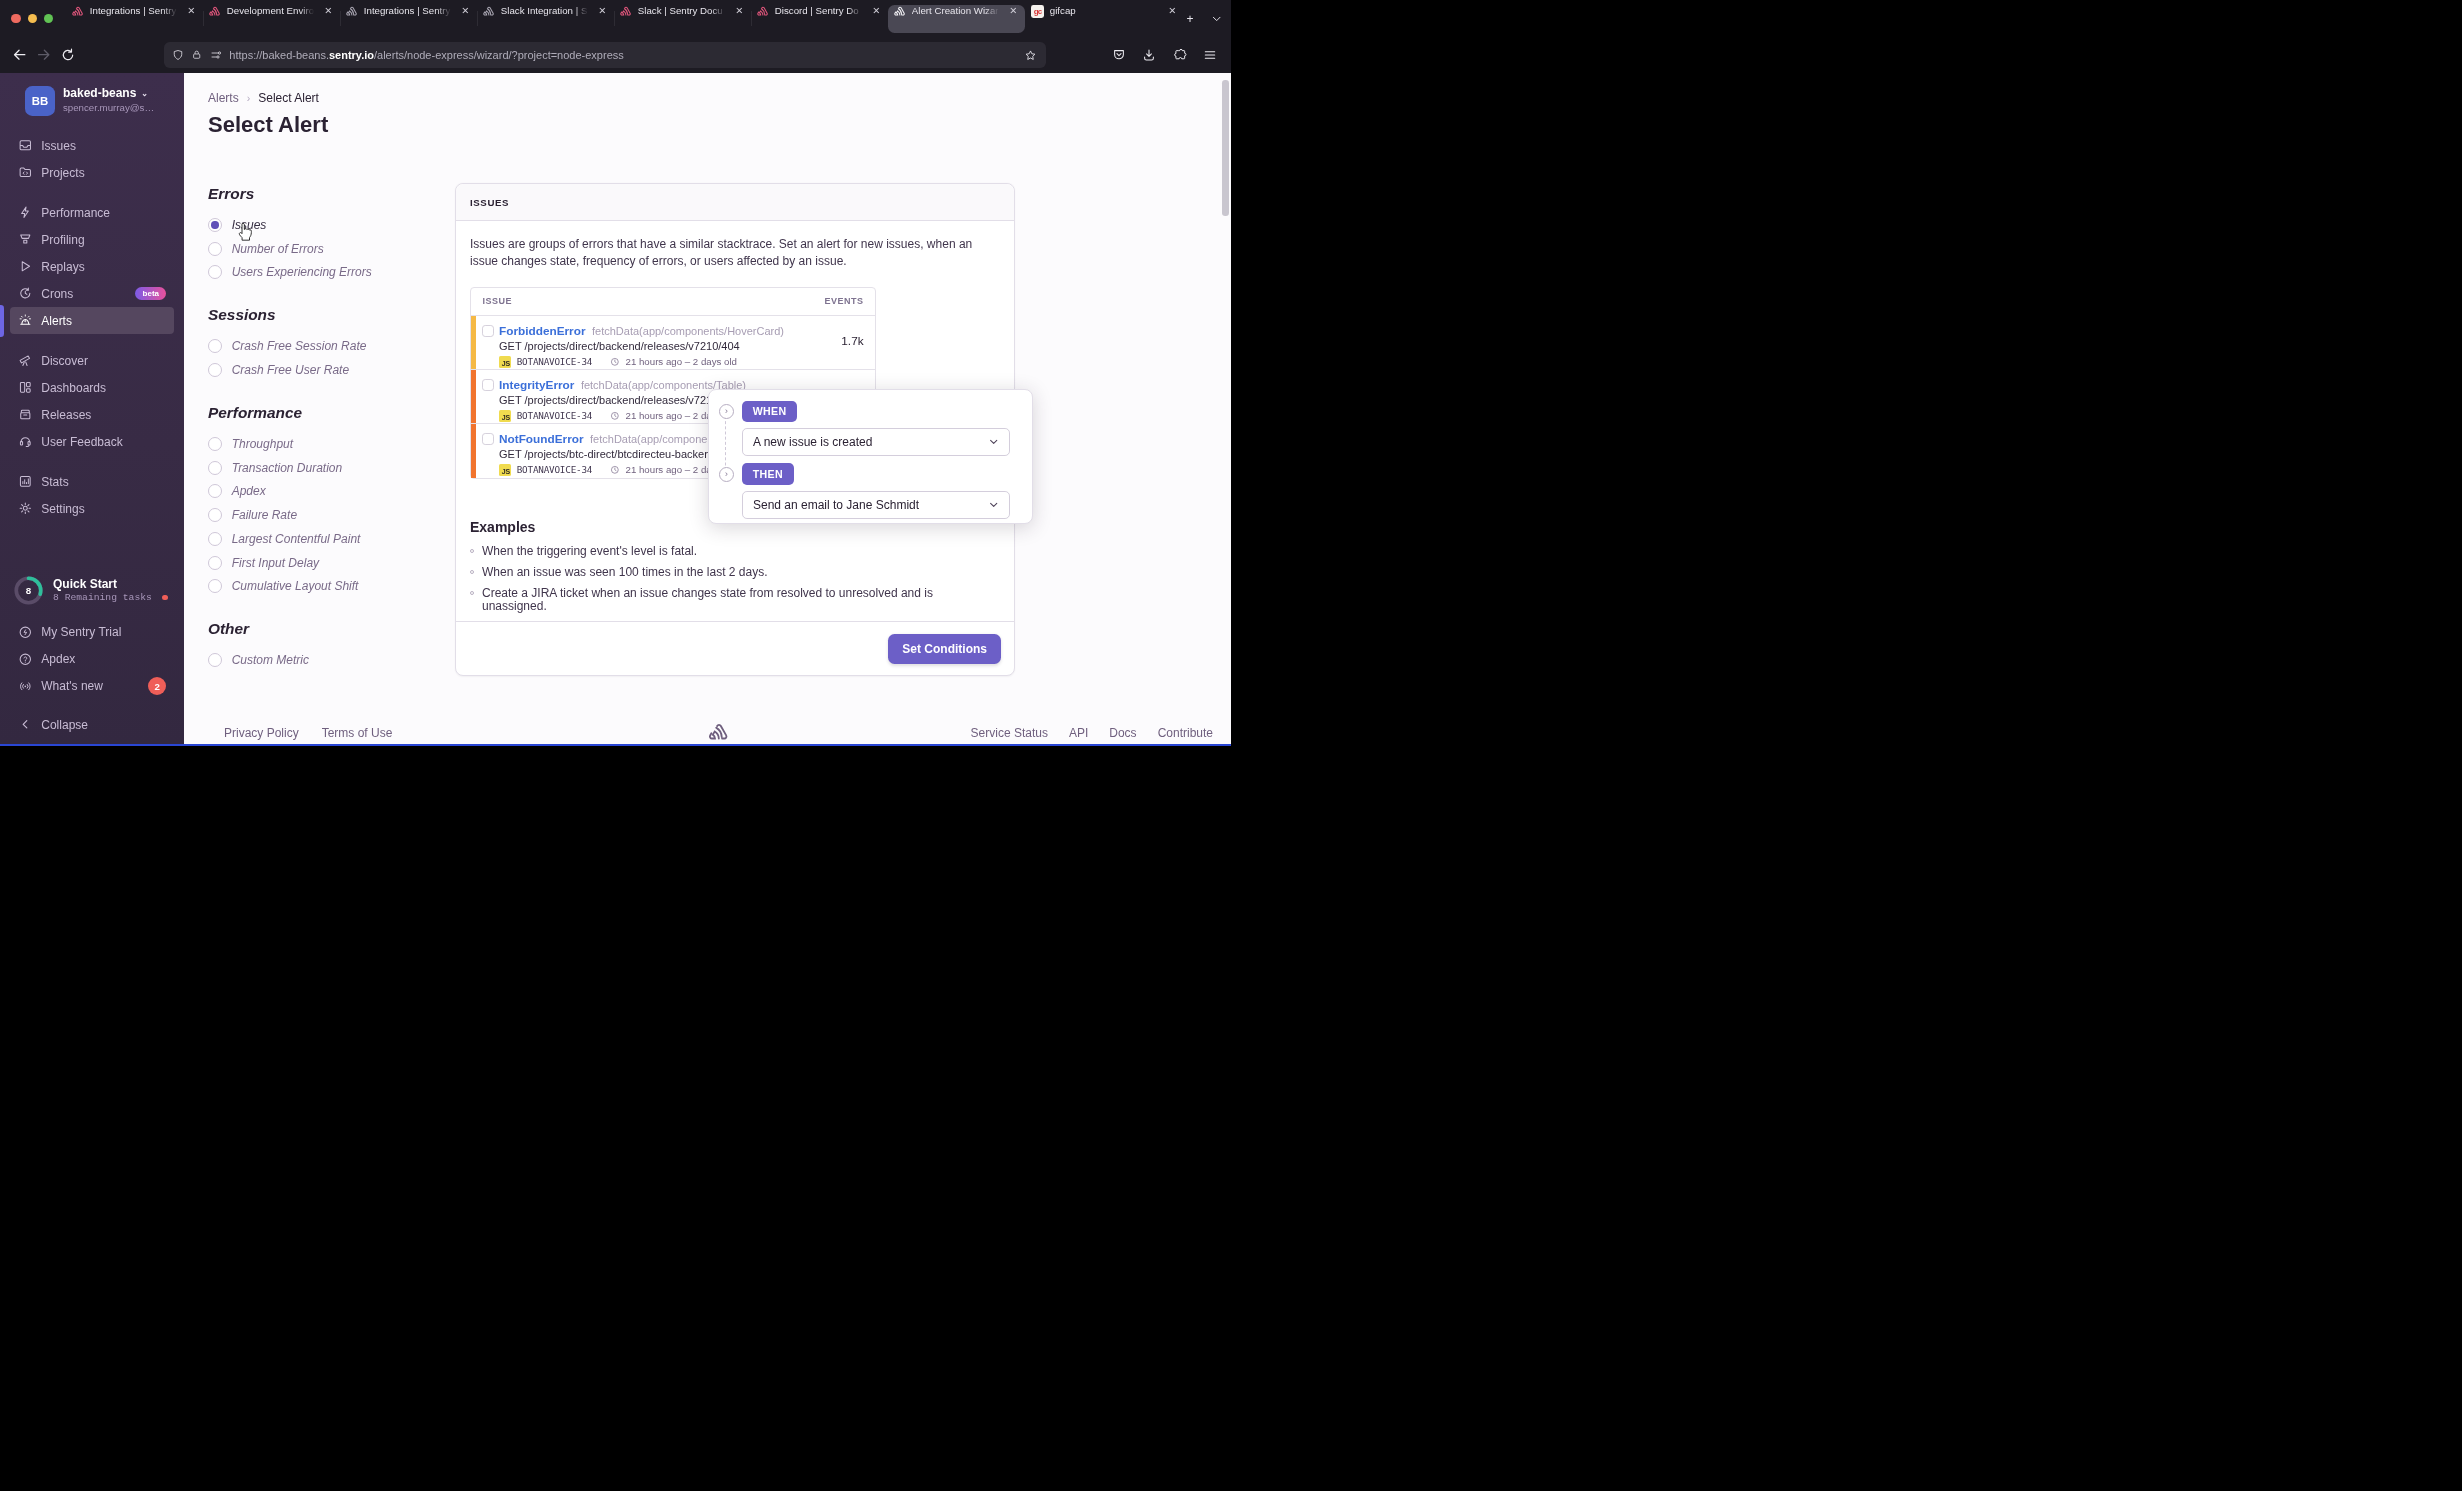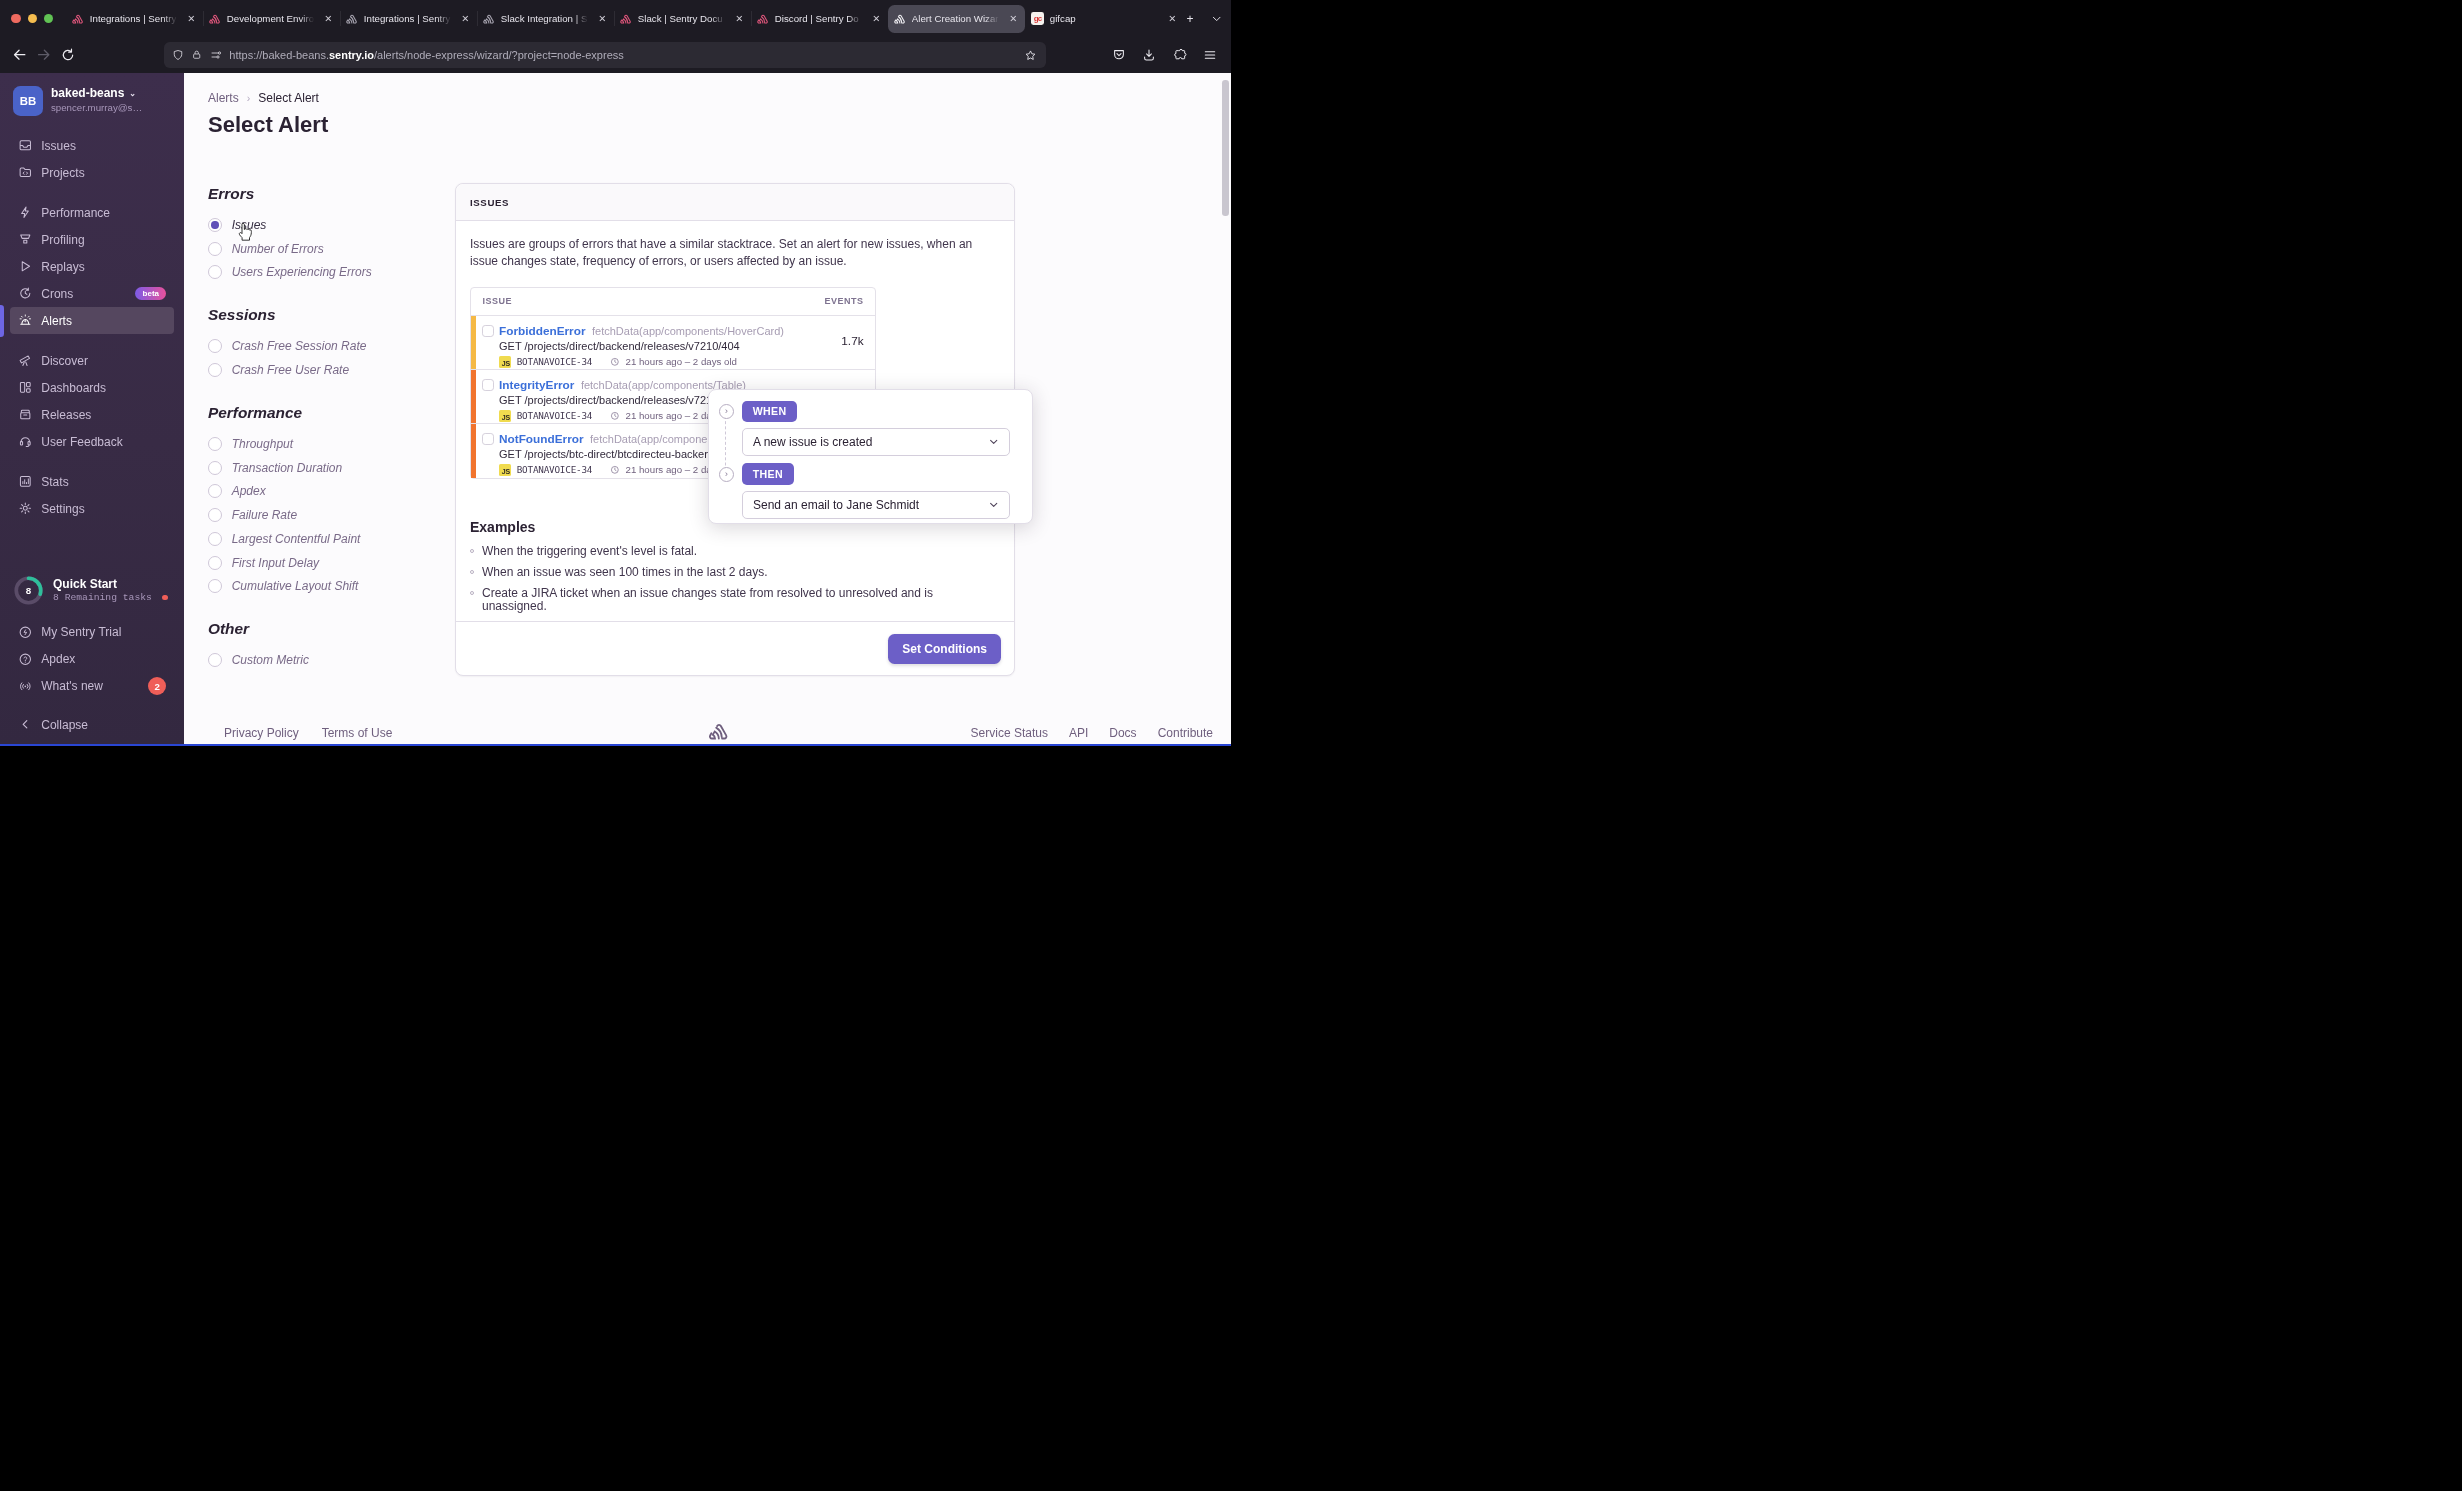--- a/index.html
+++ b/index.html
@@ -6,21 +6,21 @@
   html,body { background:#000; }
   body { font-family:"Liberation Sans", sans-serif; }
   .screen { position:relative; width:1231px; height:746px; overflow:hidden; background:#FCFBFD; }
 
   
   .tabbar { position:absolute; left:0; top:0; width:100%; height:37px; background:#1D1B23; display:flex; align-items:center; padding-left:11.4px; }
   .traffic { display:flex; gap:6.5px; margin-right:13px; }
   .traffic span { width:9.7px; height:9.7px; border-radius:50%; display:block; }
   .t-close{ background:#EE6A5F; } .t-min{ background:#F5BD4F; } .t-max{ background:#61C354; }
   .tabs { display:flex; align-items:center; height:37px; flex:1; min-width:0; }
-  .tab { width:137px; height:28px; border-radius:6.5px; display:flex; align-items:center; gap:5.7px; padding:0 5.7px; color:#E7E5EC; font-size:9.7px; position:relative; flex:none; cursor:default; }
+  .tab { width:137px; height:28px; border-radius:6.5px; display:flex; gap:5.7px; padding:0 5.7px; color:#E7E5EC; font-size:9.7px; position:relative; flex:none; cursor:default; }
   .tab + .tab::before { content:""; position:absolute; left:0; top:6.5px; height:14.6px; width:0.8px; background:rgba(255,255,255,.08); }
   .tab.active { background:#4A4854; }
   .tab.active::before, .tab.active + .tab::before { display:none; }
   .tab .title { flex:1; min-width:0; overflow:hidden; white-space:nowrap;
     -webkit-mask-image:linear-gradient(90deg,#000 82%,transparent 98%); mask-image:linear-gradient(90deg,#000 82%,transparent 98%); }
   .tab .close { font-size:9.7px; color:#CFCDD6; width:13px; text-align:center; flex:none; }
   .tab.gifcap { width:159px; }
   .favicon { width:12px; height:12px; flex:none; }
   .fav-pink { color:#E1567C; } .fav-gray { color:#A8A5B1; } .fav-white { color:#F4F3F7; }
   .gc-icon { width:13px; height:13px; border-radius:2.4px; background:#F5F2EE; color:#D93A3A; font-weight:bold; font-size:8px; display:flex; align-items:center; justify-content:center; flex:none; letter-spacing:-0.8px; }
@@ -35,21 +35,21 @@
   .url-text { flex:1; min-width:0; font-size:11px; white-space:nowrap; overflow:hidden; }
   .url-text .pre, .url-text .path { color:#AFACB9; }
   .url-text .domain { color:#FFFFFF; font-weight:bold; }
   .star-box { width:21px; height:21px; display:flex; align-items:center; justify-content:center; color:#E2E0E7; }
   .toolbar .flex-space { flex:1; }
   .tb-right { display:flex; gap:7.3px; margin-right:1.6px; }
   .tb-right .nav-btn { width:23px; }
 
   
   .sidebar { position:absolute; left:0; top:73px; width:184px; bottom:0; background:linear-gradient(180deg,#3D2E4C 0%,#382B45 55%,#332840 100%); display:flex; flex-direction:column; padding:13px 0 8px; color:#C8BCD4; }
-  .org { display:flex; gap:8px; padding:0 13px; margin-bottom:16px; align-items:flex-start; }
+  .org { display:flex; gap:8px; padding:0 25px; margin-bottom:16px; align-items:flex-start; }
   .avatar { width:30px; height:30px; border-radius:7.3px; background:#4A63C8; color:#fff; font-size:11.4px; font-weight:bold; display:flex; align-items:center; justify-content:center; flex:none; }
   .org-name { color:#FFFFFF; font-size:12px; font-weight:bold; display:flex; align-items:center; gap:4.9px; line-height:15.4px; }
   .org-email { font-size:9.7px; color:#A897BA; margin-top:0.8px; max-width:114px; overflow:hidden; white-space:nowrap; }
   .chev { font-size:8px; color:#E8E2EF; }
   .nav { padding:0 9.7px; }
   .nav-item { height:27px; border-radius:4px; display:flex; align-items:center; gap:9px; padding:0 8px; font-size:12px; color:#C8BCD4; position:relative; cursor:pointer; }
   .nav-item .ni { width:14.6px; height:14.6px; flex:none; display:flex; }
   .nav-item.active { background:#55475F; color:#FFFFFF; }
   .nav-item.active .accent { position:absolute; left:-9.7px; top:-2.4px; width:4px; height:32px; background:#6E66E4; border-radius:0 3.2px 3.2px 0; }
   .nav-gap { height:13px; }

